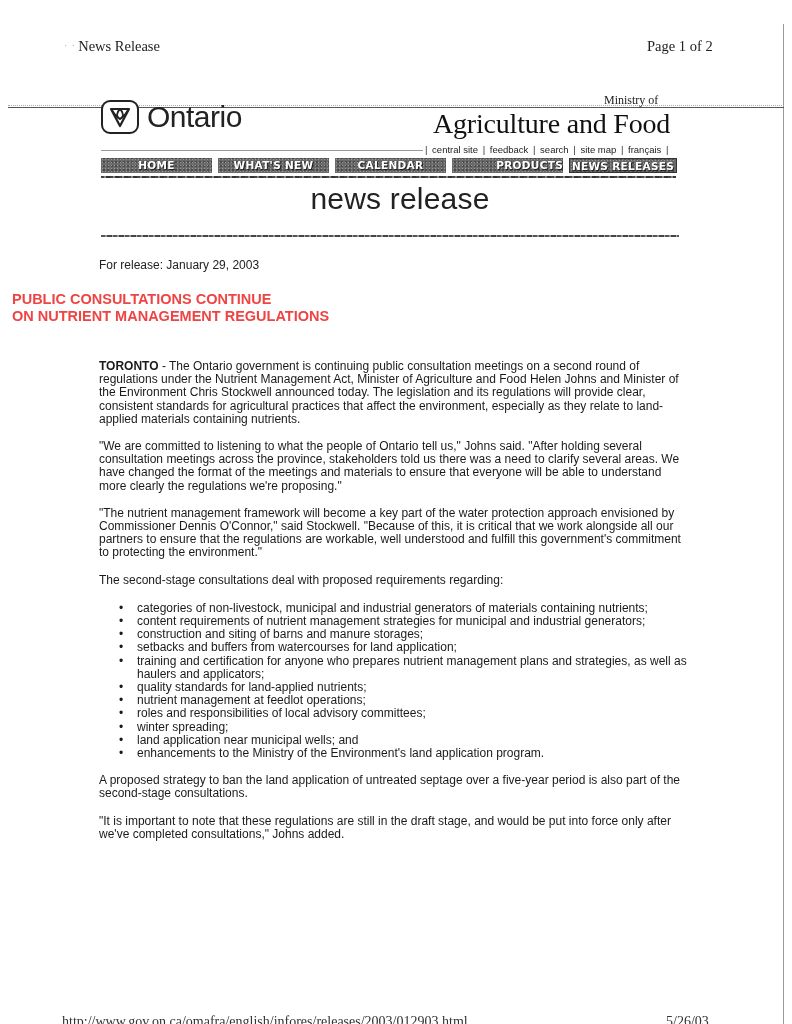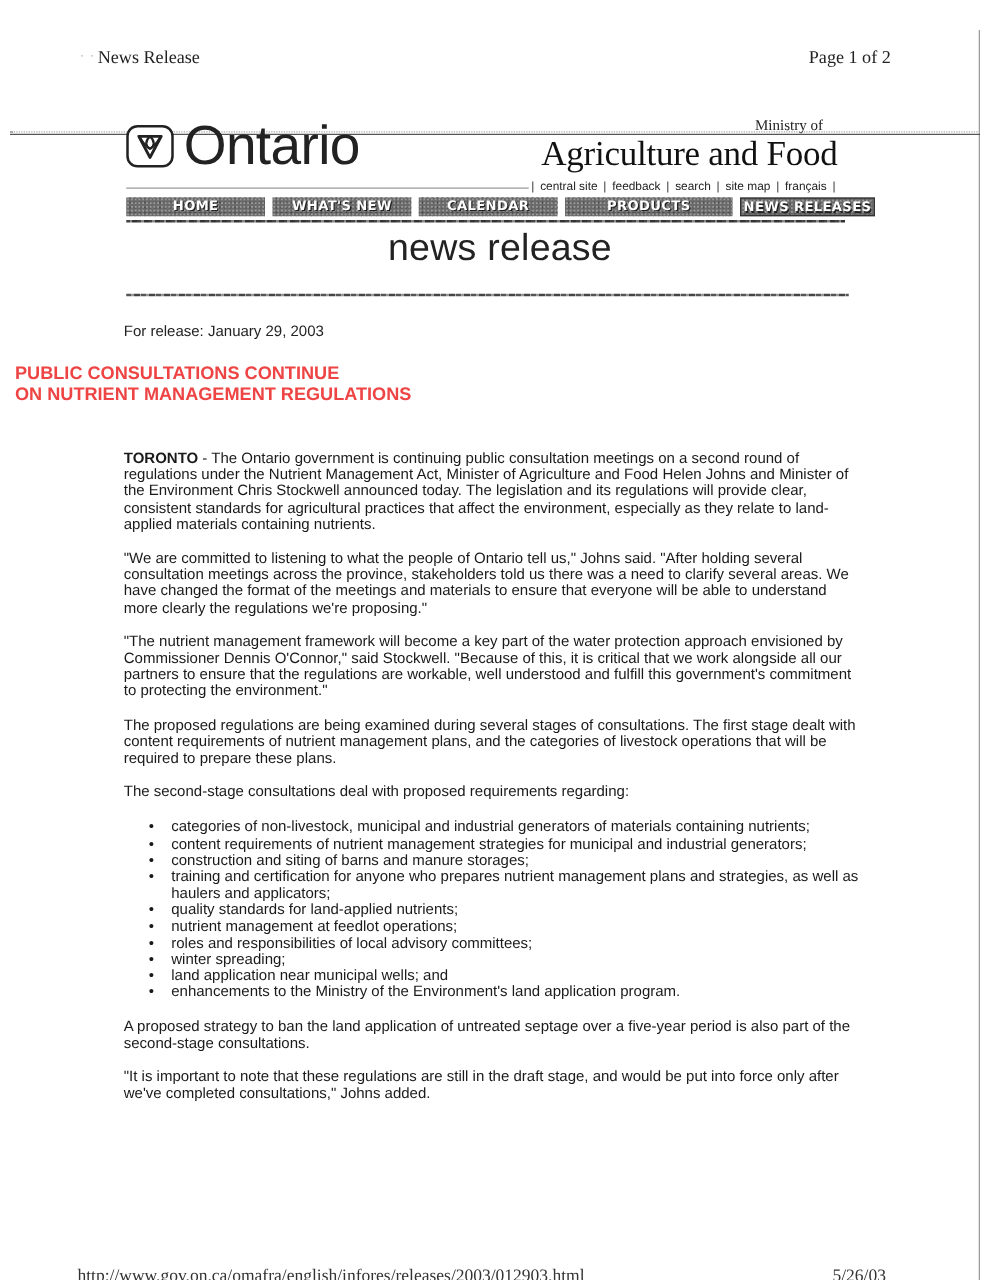--- a/index.html
+++ b/index.html
@@ -10,36 +10,36 @@
     .print-header-left { position: absolute; left: 64px; top: 38px; font-size: 14.5px; color: #222; }
     .print-header-left .dots { color: #aaa; letter-spacing: 1px; margin-right: 2px; font-size: 10px; position: relative; top: -2px; }
     .print-header-right { position: absolute; left: 647px; top: 38px; font-size: 14.5px; color: #222; }
     .right-border { position: absolute; left: 783px; top: 24px; width: 1px; height: 1000px; background: #999; }
 
     .rule-full { position: absolute; left: 8px; top: 107px; width: 776px; height: 1px; background: #555; }
     .rule-full-dots { position: absolute; left: 8px; top: 105px; width: 776px; border-top: 1px dotted #aaa; }
 
     .logo { position: absolute; left: 101px; top: 100px; display: flex; align-items: center; }
     .logo-trillium { width: 38px; height: 34px; border: 2.5px solid #222; border-radius: 9px; box-sizing: border-box; display: flex; align-items: center; justify-content: center; margin-right: 8px; background: #fff; }
-    .logo-text { font-size: 44px; color: #222; letter-spacing: -0.5px; line-height: 34px; }
+    .logo-text { font-size: 30px; color: #222; letter-spacing: -0.5px; line-height: 34px; }
 
     .ministry-of { position: absolute; left: 604px; top: 93px; font-size: 12px; color: #222; }
     .ministry-name { position: absolute; left: 433px; top: 108px; font-size: 28px; color: #111; letter-spacing: -0.2px; }
 
     .util-nav { position: absolute; left: 424px; top: 144px; font-size: 9.5px; color: #222; }
     .util-nav span { padding: 0 1px; }
     .util-nav .sep { color: #333; }
     .util-rule { position: absolute; left: 101px; top: 150px; width: 322px; border-top: 1px solid #999; }
 
     .main-nav { position: absolute; left: 101px; top: 158px; display: flex; gap: 6px; }
     .nav-btn { height: 15px; background-color: #6a6a6a; background-image: radial-gradient(#9a9a9a 0.8px, transparent 1px), radial-gradient(#4a4a4a 0.7px, transparent 1px); background-size: 3px 3px, 4px 4px; background-position: 0 0, 1px 2px; color: #fff; font-family: "DejaVu Sans", sans-serif; font-weight: bold; font-size: 10.5px; line-height: 15px; text-align: center; letter-spacing: 0.3px; text-shadow: 1px 1px 0 #222; cursor: pointer; }
     .nav-home { width: 111px; }
     .nav-whatsnew { width: 111px; }
     .nav-calendar { width: 111px; }
-    .nav-products { width: 134px; }
+    .nav-products { width: 111px; text-align: right; }
     .nav-newsreleases { width: 108px; border: 1px solid #333; box-sizing: border-box; }
     .nav-rule { position: absolute; left: 101px; top: 176px; width: 575px; height: 2px; background: repeating-linear-gradient(90deg, #444 0 3px, #888 3px 5px, #333 5px 9px); }
 
     .page-title { position: absolute; left: 0; width: 792px; top: 182px; text-align: center; font-size: 30px; color: #222; letter-spacing: 0.2px; padding-left: 8px; box-sizing: border-box; }
     .title-rule { position: absolute; left: 101px; top: 235px; width: 578px; height: 2px; background: repeating-linear-gradient(90deg, #555 0 4px, #999 4px 6px, #444 6px 11px, #aaa 11px 12px); }
 
     .release-date { position: absolute; left: 99px; top: 258px; font-size: 12px; color: #222; }
 
     .headline { position: absolute; left: 0; width: 792px; top: 291px; text-align: left; font-size: 14.5px; font-weight: bold; line-height: 17px; color: #ef4444; padding-left: 12px; }
     .headline div { padding-left: 0; }
@@ -111,26 +111,26 @@
 
 <div class="headline sans">
   <div>PUBLIC CONSULTATIONS CONTINUE</div>
   <div>ON NUTRIENT MANAGEMENT REGULATIONS</div>
 </div>
 
 <div class="body-text sans">
   <p class="lead"><strong>TORONTO</strong><span> - The Ontario government is continuing public consultation meetings on a second round of regulations under the Nutrient Management Act, Minister of Agriculture and Food Helen Johns and Minister of the Environment Chris Stockwell announced today. The legislation and its regulations will provide clear, consistent standards for agricultural practices that affect the environment, especially as they relate to land-applied materials containing nutrients.</span></p>
   <p>"We are committed to listening to what the people of Ontario tell us," Johns said. "After holding several consultation meetings across the province, stakeholders told us there was a need to clarify several areas. We have changed the format of the meetings and materials to ensure that everyone will be able to understand more clearly the regulations we're proposing."</p>
   <p>"The nutrient management framework will become a key part of the water protection approach envisioned by Commissioner Dennis O'Connor," said Stockwell. "Because of this, it is critical that we work alongside all our partners to ensure that the regulations are workable, well understood and fulfill this government's commitment to protecting the environment."</p>
-  <p>The proposed regulations are being examined during several stages of consultations. The first stage dealt with content requirements of nutrient management plans, and the categories of livestock operations that will be required to prepare these plans.</p>
   <p class="list-intro">The second-stage consultations deal with proposed requirements regarding:</p>
   <ul class="bullet-list">
     <li>categories of non-livestock, municipal and industrial generators of materials containing nutrients;</li>
     <li>content requirements of nutrient management strategies for municipal and industrial generators;</li>
     <li>construction and siting of barns and manure storages;</li>
+    <li>setbacks and buffers from watercourses for land application;</li>
     <li>training and certification for anyone who prepares nutrient management plans and strategies, as well as haulers and applicators;</li>
     <li>quality standards for land-applied nutrients;</li>
     <li>nutrient management at feedlot operations;</li>
     <li>roles and responsibilities of local advisory committees;</li>
     <li>winter spreading;</li>
     <li>land application near municipal wells; and</li>
     <li>enhancements to the Ministry of the Environment's land application program.</li>
   </ul>
   <p>A proposed strategy to ban the land application of untreated septage over a five-year period is also part of the second-stage consultations.</p>
   <p>"It is important to note that these regulations are still in the draft stage, and would be put into force only after we've completed consultations," Johns added.</p>

